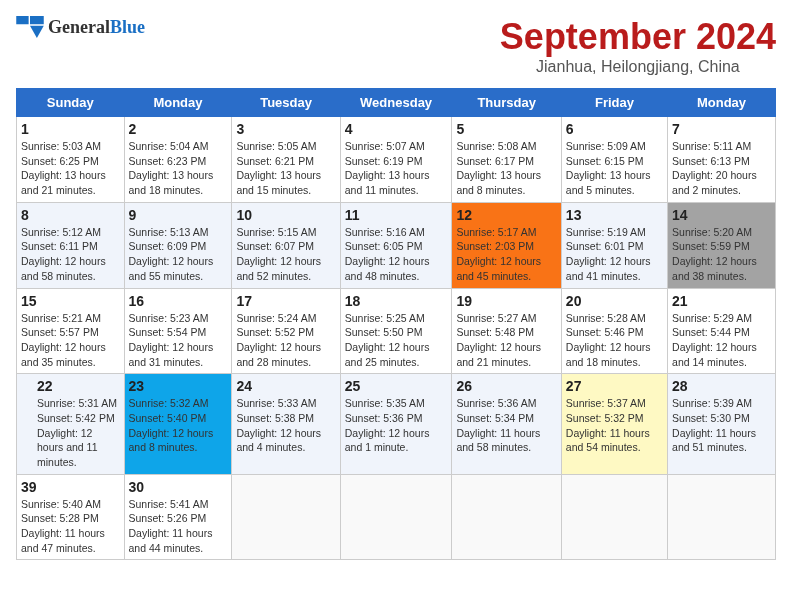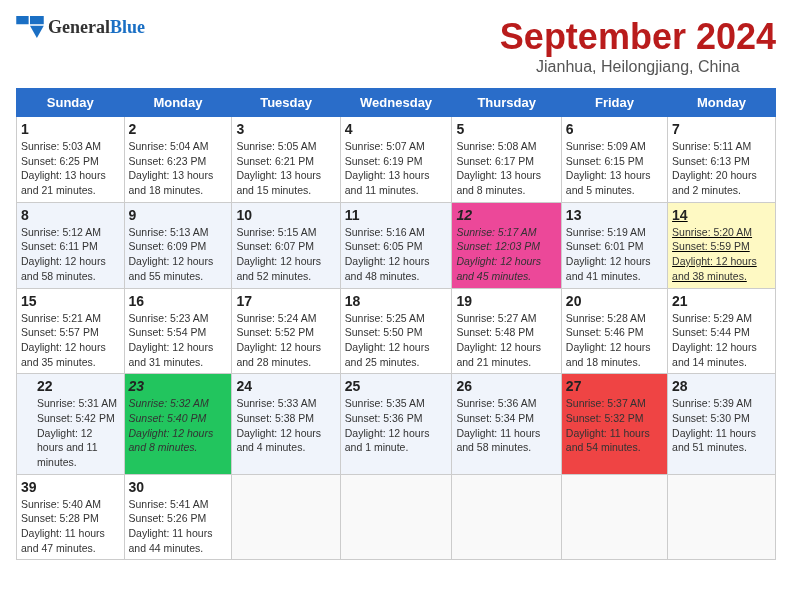--- a/index.html
+++ b/index.html
@@ -160,29 +160,29 @@
           <div class="day-info"><span>Sunrise: 5:13 AM</span><br><span>Sunset: 6:09 PM</span><br><span>Daylight: 12 hours and 55 minutes.</span></div>
         </td>
         <td style="background: rgb(240, 244, 251);">
           <span class="day-number">10</span>
           <div class="day-info"><span>Sunrise: 5:15 AM</span><br><span>Sunset: 6:07 PM</span><br><span>Daylight: 12 hours and 52 minutes.</span></div>
         </td>
         <td style="background: rgb(240, 244, 251);">
           <span class="day-number">11</span>
           <div class="day-info"><span>Sunrise: 5:16 AM</span><br><span>Sunset: 6:05 PM</span><br><span>Daylight: 12 hours and 48 minutes.</span></div>
         </td>
-        <td style="background: #ec4899; font-style: italic;">
+        <td style="background: #f97316;">
           <span class="day-number">12</span>
-          <div class="day-info"><span>Sunrise: 5:17 AM</span><br><span>Sunset: 12:03 PM</span><br><span>Daylight: 12 hours and 45 minutes.</span></div>
+          <div class="day-info"><span>Sunrise: 5:17 AM</span><br><span>Sunset: 2:03 PM</span><br><span>Daylight: 12 hours and 45 minutes.</span></div>
         </td>
         <td style="background: rgb(240, 244, 251);">
           <span class="day-number">13</span>
           <div class="day-info"><span>Sunrise: 5:19 AM</span><br><span>Sunset: 6:01 PM</span><br><span>Daylight: 12 hours and 41 minutes.</span></div>
         </td>
-        <td style="background: #fef9c3; text-decoration: underline;">
+        <td style="background: #a3a3a3;">
           <span class="day-number">14</span>
           <div class="day-info"><span>Sunrise: 5:20 AM</span><br><span>Sunset: 5:59 PM</span><br><span>Daylight: 12 hours and 38 minutes.</span></div>
         </td>
       </tr>
       <tr>
         <td>
           <span class="day-number">15</span>
           <div class="day-info"><span>Sunrise: 5:21 AM</span><br><span>Sunset: 5:57 PM</span><br><span>Daylight: 12 hours and 35 minutes.</span></div>
         </td>
         <td>
@@ -208,37 +208,37 @@
         <td>
           <span class="day-number">21</span>
           <div class="day-info"><span>Sunrise: 5:29 AM</span><br><span>Sunset: 5:44 PM</span><br><span>Daylight: 12 hours and 14 minutes.</span></div>
         </td>
       </tr>
       <tr style="background: rgb(240, 244, 251);">
         <td style="background: rgb(240, 244, 251); padding-left: 20px;">
           <span class="day-number">22</span>
           <div class="day-info"><span>Sunrise: 5:31 AM</span><br><span>Sunset: 5:42 PM</span><br><span>Daylight: 12 hours and 11 minutes.</span></div>
         </td>
-        <td style="background: #22c55e; font-style: italic;">
+        <td style="background: #0ea5e9;">
           <span class="day-number">23</span>
           <div class="day-info"><span>Sunrise: 5:32 AM</span><br><span>Sunset: 5:40 PM</span><br><span>Daylight: 12 hours and 8 minutes.</span></div>
         </td>
         <td style="background: rgb(240, 244, 251);">
           <span class="day-number">24</span>
           <div class="day-info"><span>Sunrise: 5:33 AM</span><br><span>Sunset: 5:38 PM</span><br><span>Daylight: 12 hours and 4 minutes.</span></div>
         </td>
         <td style="background: rgb(240, 244, 251); margin-top: 48px;">
           <span class="day-number">25</span>
           <div class="day-info"><span>Sunrise: 5:35 AM</span><br><span>Sunset: 5:36 PM</span><br><span>Daylight: 12 hours and 1 minute.</span></div>
         </td>
         <td style="background: rgb(240, 244, 251);">
           <span class="day-number">26</span>
           <div class="day-info"><span>Sunrise: 5:36 AM</span><br><span>Sunset: 5:34 PM</span><br><span>Daylight: 11 hours and 58 minutes.</span></div>
         </td>
-        <td style="background: #ef4444;">
+        <td style="background: #fef9c3;">
           <span class="day-number">27</span>
           <div class="day-info"><span>Sunrise: 5:37 AM</span><br><span>Sunset: 5:32 PM</span><br><span>Daylight: 11 hours and 54 minutes.</span></div>
         </td>
         <td style="background: rgb(240, 244, 251); margin-top: 12px;">
           <span class="day-number">28</span>
           <div class="day-info"><span>Sunrise: 5:39 AM</span><br><span>Sunset: 5:30 PM</span><br><span>Daylight: 11 hours and 51 minutes.</span></div>
         </td>
       </tr>
       <tr>
         <td>

